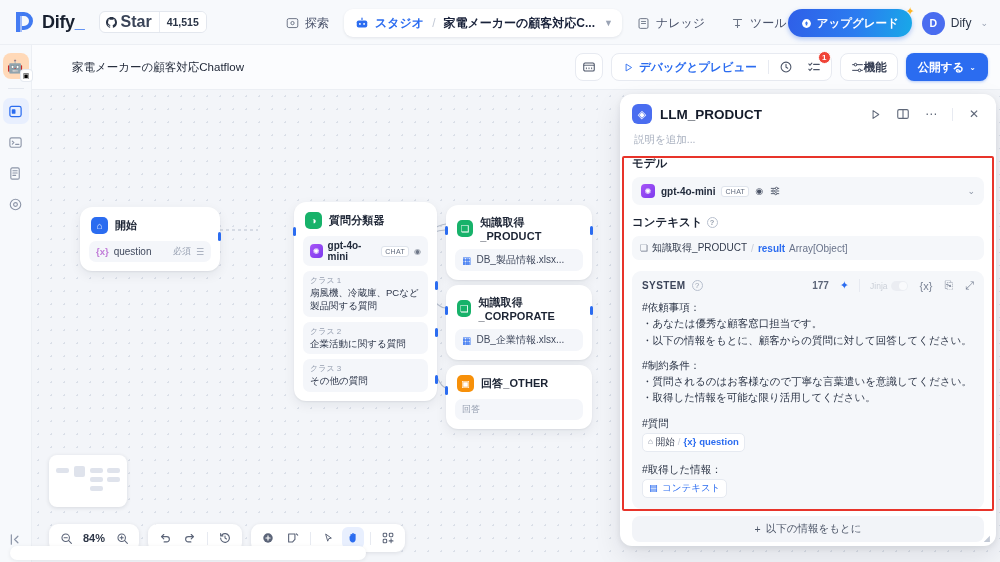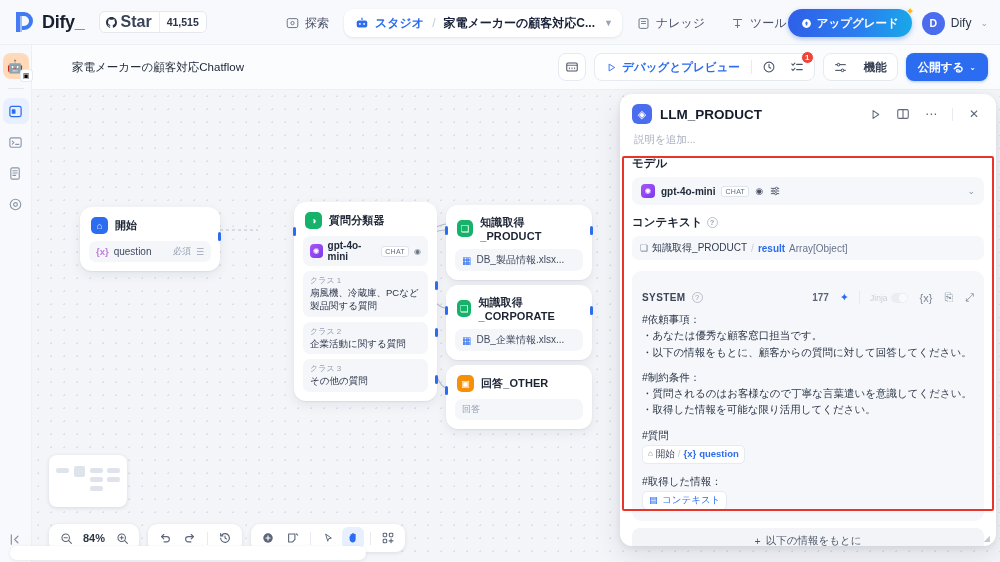--- a/index.html
+++ b/index.html
@@ -112,21 +112,21 @@
   }
   .vdiv { width: 1px; height: 14px; background: #e7eaf1; }
   .badge-dot {
     position: absolute; top: -5px; right: -6px;
     min-width: 13px; height: 13px; border-radius: 7px;
     background: #f04438; color: #fff; font-size: 8px; font-weight: bold;
     display: flex; align-items: center; justify-content: center;
     border: 1.5px solid #fff;
   }
   .feat-btn {
-    display: flex; align-items: center; gap: 17px; height: 28px;
+    display: flex; align-items: center; gap: 0; height: 28px;
     background: #fff; border: 1px solid #e7eaf1; border-radius: 8px;
     padding: 0 10px; font-size: 11.5px; color: #384055; font-weight: 600;
   }
   .publish-btn {
     display: flex; align-items: center; gap: 5px; height: 28px;
     background: #2b6cf0; border-radius: 8px; padding: 0 12px;
     font-size: 11.5px; color: #fff; font-weight: bold;
     box-shadow: 0 1px 3px rgba(43,108,240,.35);
   }
 
@@ -286,21 +286,21 @@
     display: flex; align-items: center; gap: 4px; padding: 0 8px;
     font-size: 10px; color: #333c4e;
   }
   .ctx-res { color: #2b6cf0; font-weight: bold; }
   .ctx-type { color: #69738a; }
 
   .sys-card {
     margin-top: 11px; background: #f5f7fa; border-radius: 9px;
     padding: 8px 10px 11px;
   }
-  .sys-head { display: flex; align-items: center; gap: 6px; margin-top: 12px; }
+  .sys-head { display: flex; align-items: center; gap: 6px; }
   .sys-tag { font-size: 10px; font-weight: bold; color: #3c455a; letter-spacing: .4px; }
   .sys-count { font-size: 10px; color: #5c6578; margin-left: auto; font-weight: 600; }
   .sys-ico { color: #7b8496; font-size: 11px; }
   .jinja-toggle { display: flex; align-items: center; gap: 3px; opacity: .45; }
   .jinja-label { font-size: 8.5px; color: #98a1b0; }
   .switch {
     width: 17px; height: 10px; border-radius: 5px; background: #dfe3ea;
     position: relative;
   }
   .switch::after {

